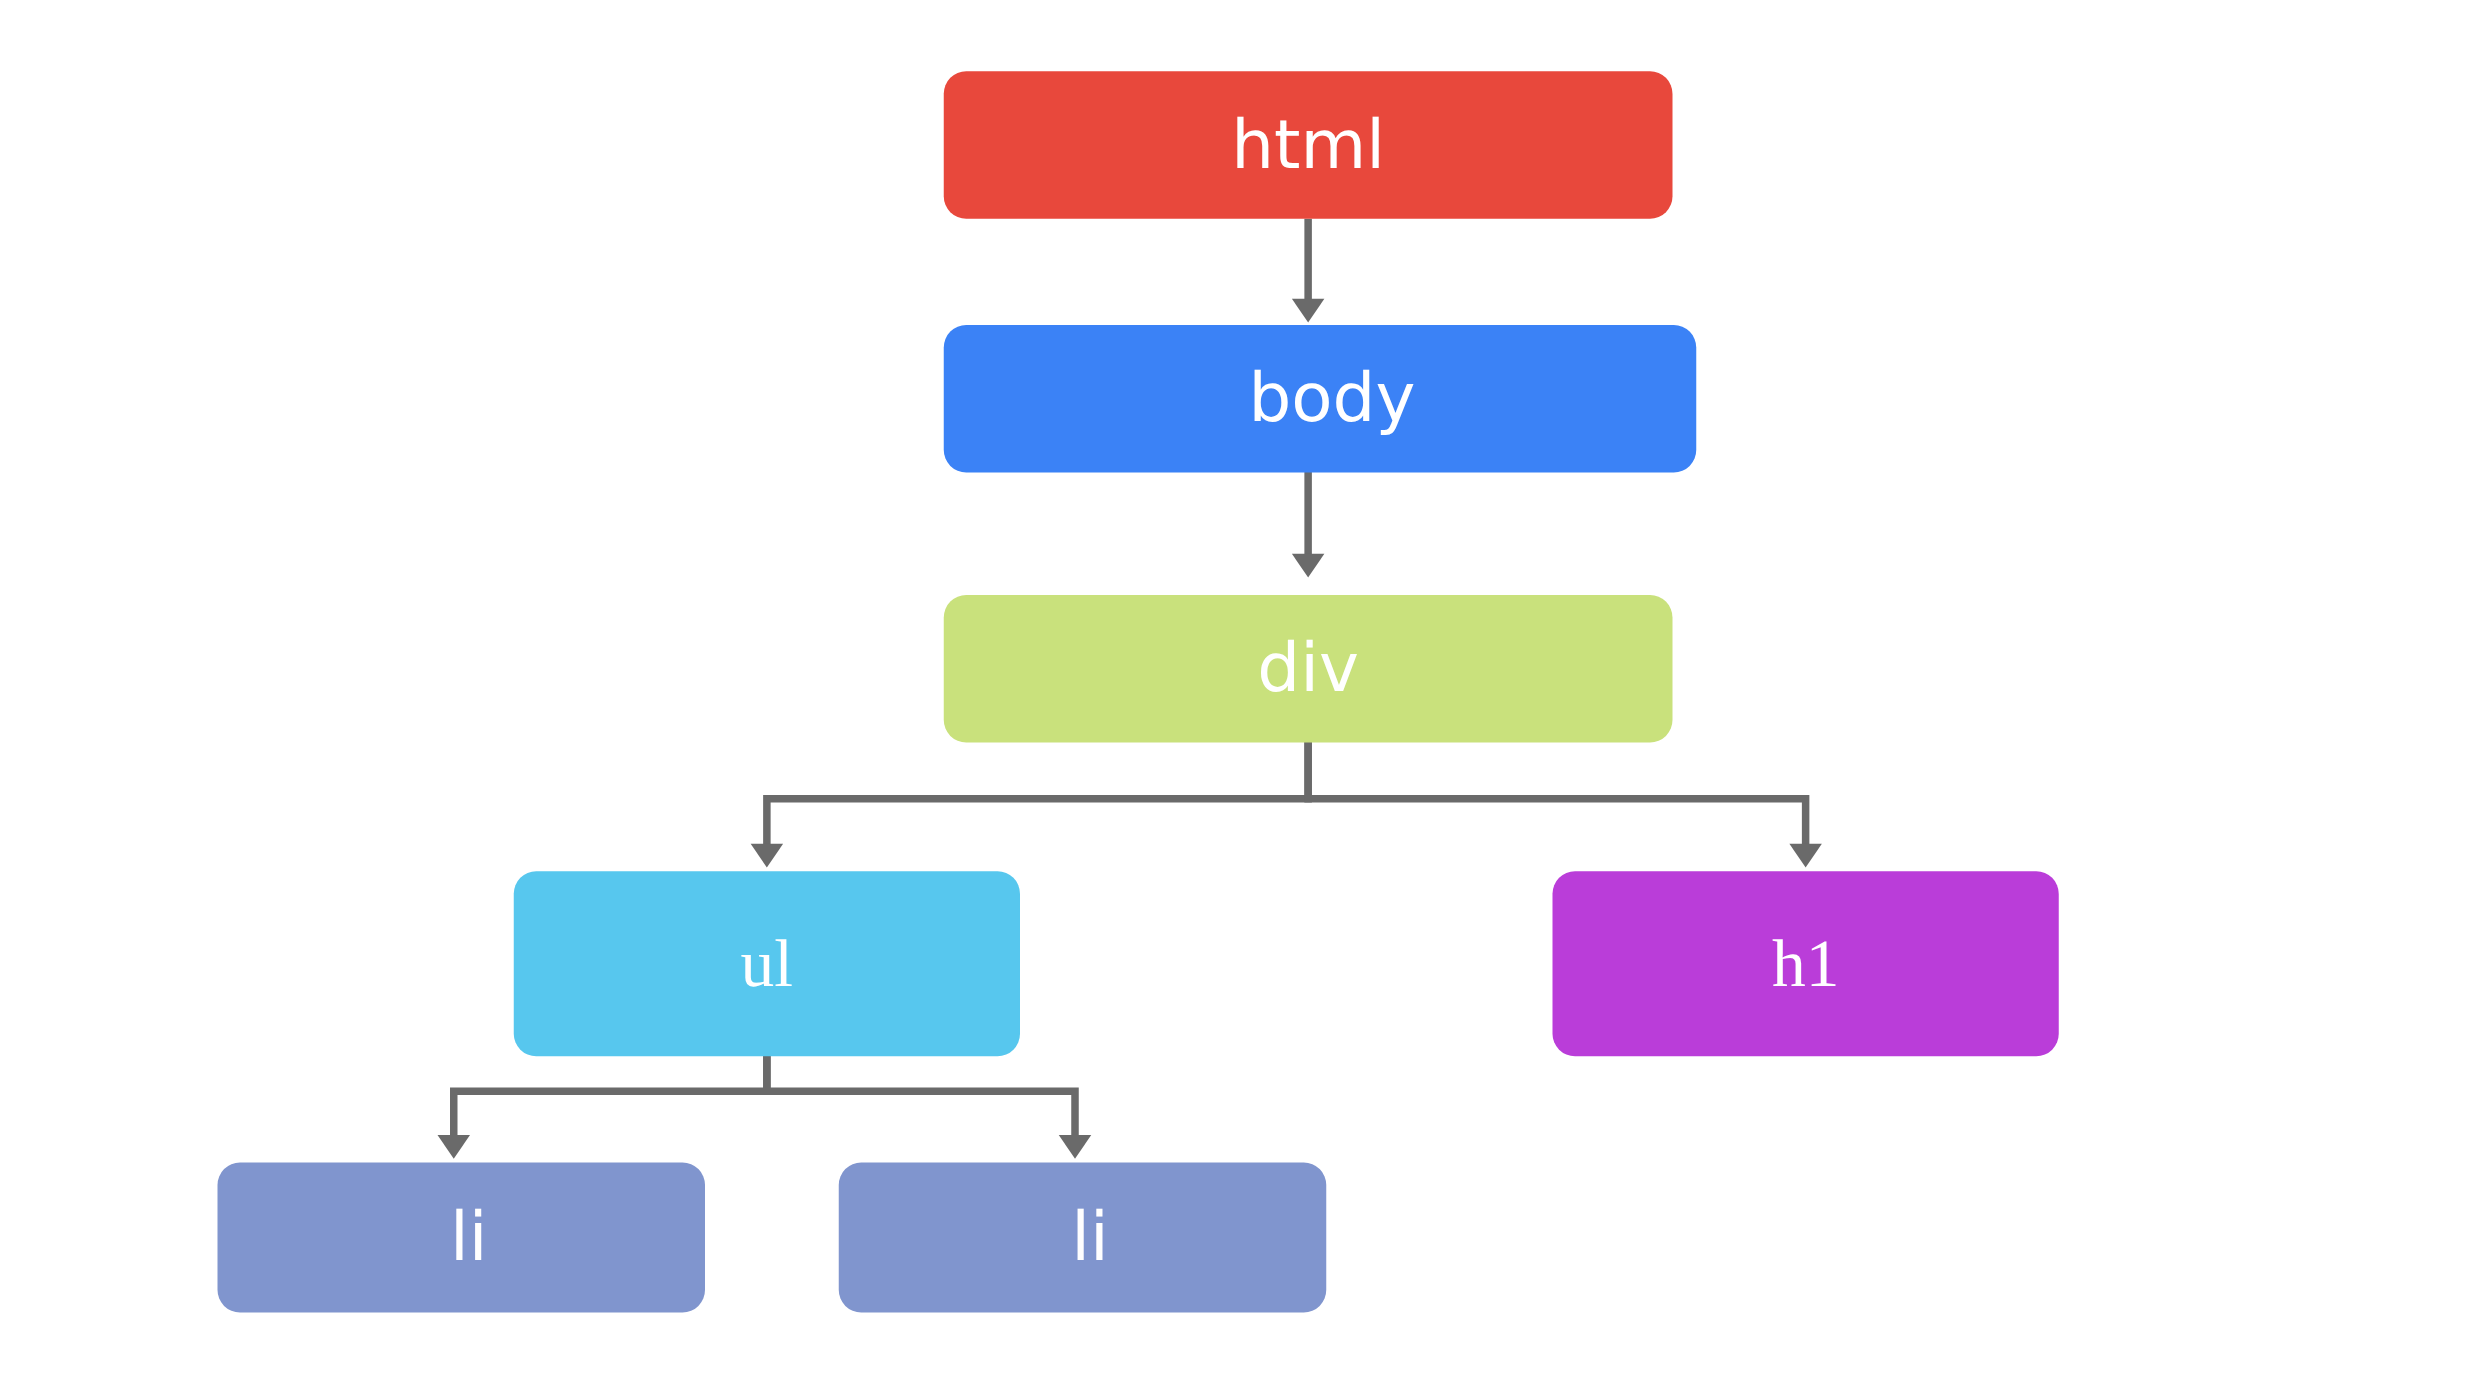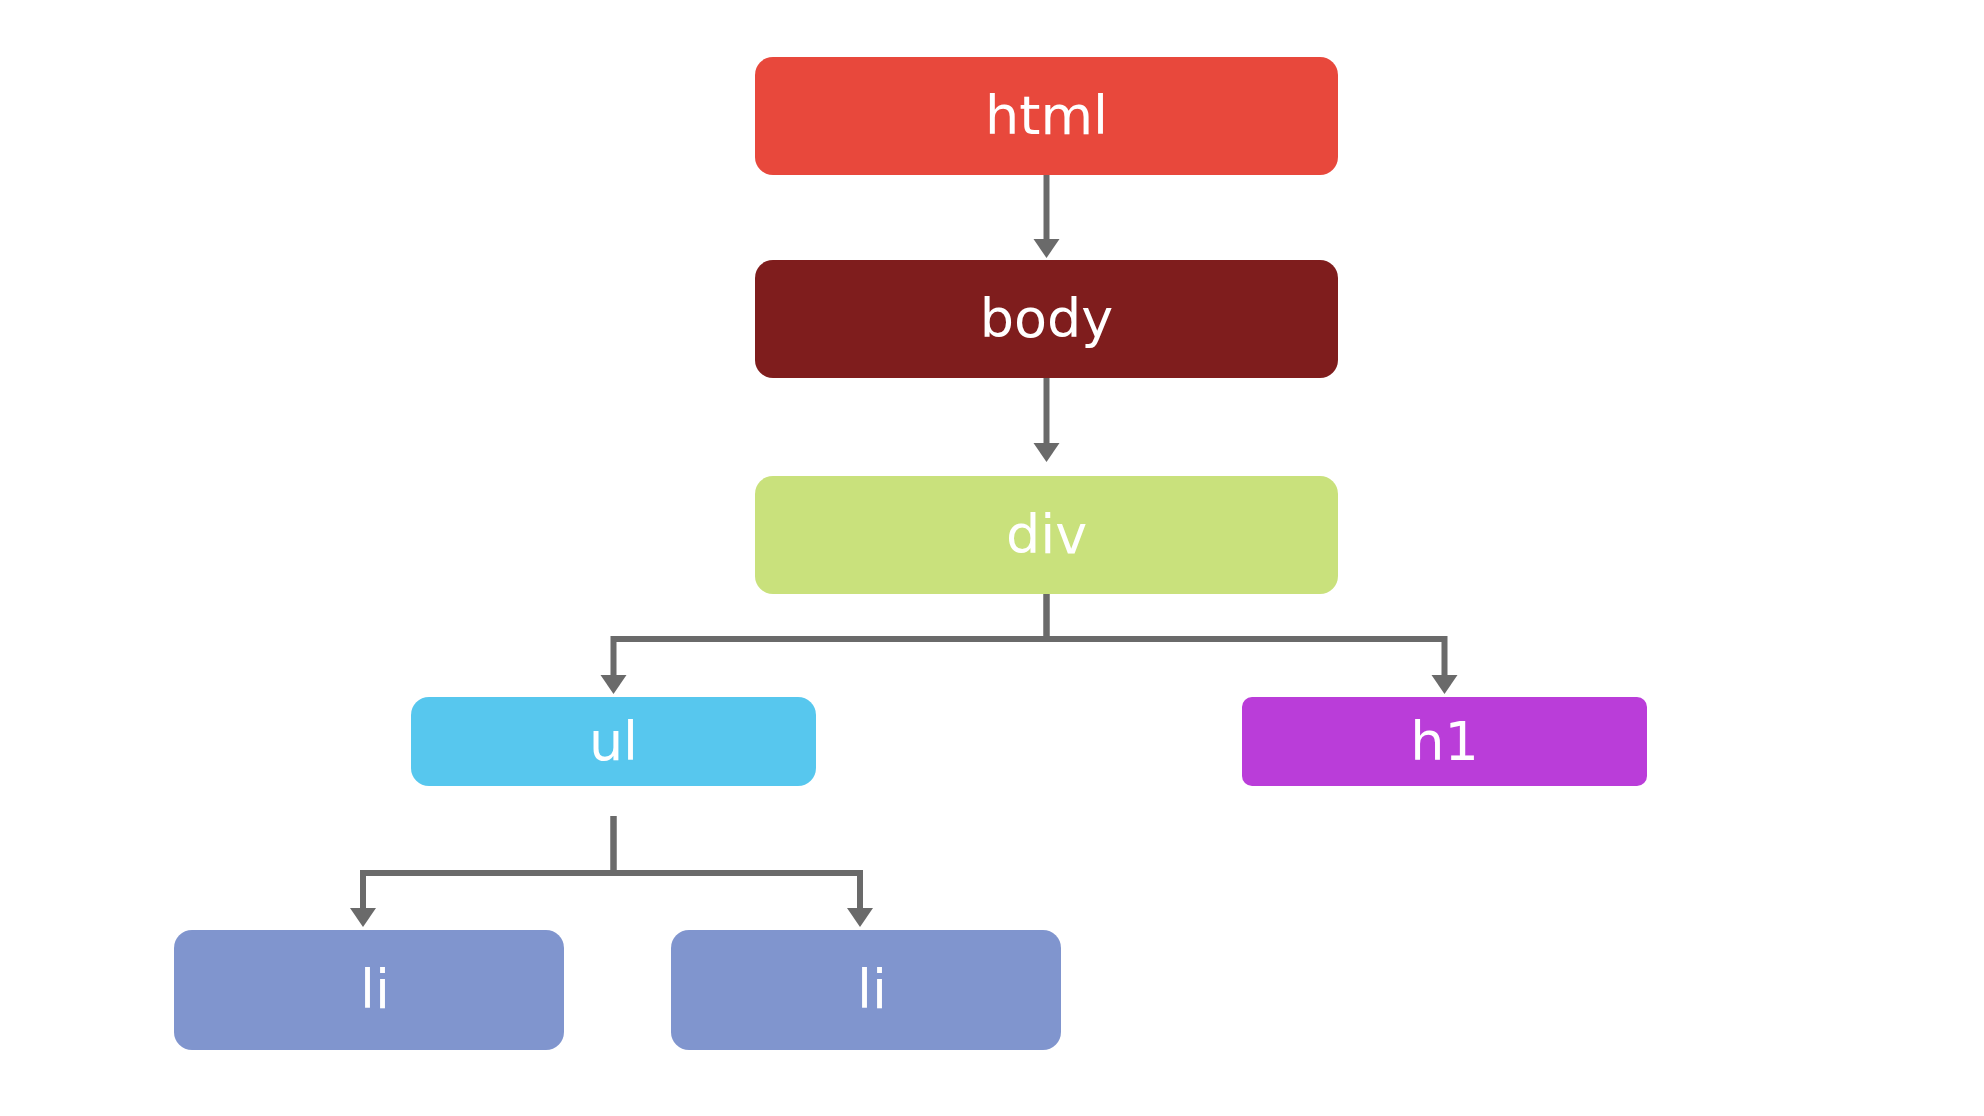--- a/index.html
+++ b/index.html
@@ -18,21 +18,21 @@
   }
   .node {
     position: absolute;
     display: flex;
     align-items: center;
     justify-content: center;
     border-radius: 18px;
     text-align: right;
   }
   .node-lg { width: 583px; height: 118px; }
-  .node-md { width: 405px; height: 89px; }
+  .node-md { width: 405px; height: 148px; font-family: Liberation Serif, serif; }
   .node-sm { width: 378px; height: 120px; padding-left: 12px; }
   .node-label {
     color: #ffffff;
     font-size: 54px;
     font-weight: 400;
     line-height: 1;
     user-select: none;
   }
   .edge-path {
     fill: none;
@@ -76,33 +76,33 @@
     <g>
       <path class="edge-path" d="M613.5 816 V 873 H 860 V 910" stroke="#6a6a6a"></path>
       <polygon points="860,927 847,908 873,908" fill="#6a6a6a"></polygon>
     </g>
   </svg>
 
   <div class="node node-lg" style="left: 755px; top: 57px; background-color: rgb(232, 72, 60);">
     <span class="node-label">html</span>
   </div>
 
-  <div class="node node-lg" style="left: 755px; top: 260px; background-color: #7f1d1d;">
+  <div class="node node-lg" style="left: 755px; top: 260px; background-color: #3b82f6; padding-left: 19px;">
     <span class="node-label">body</span>
   </div>
 
   <div class="node node-lg" style="left: 755px; top: 476px; background-color: rgb(201, 225, 124);">
     <span class="node-label">div</span>
   </div>
 
   <div class="node node-md" style="left: 411px; top: 697px; background-color: rgb(87, 199, 238);">
     <span class="node-label">ul</span>
   </div>
 
-  <div class="node node-md" style="left: 1242px; top: 697px; background-color: rgb(186, 61, 217); border-radius: 10px;">
+  <div class="node node-md" style="left: 1242px; top: 697px; background-color: rgb(186, 61, 217);">
     <span class="node-label">h1</span>
   </div>
 
   <div class="node node-sm" style="left: 174px; top: 930px; background-color: rgb(128, 149, 206);">
     <span class="node-label">li</span>
   </div>
 
   <div class="node node-sm" style="left: 671px; top: 930px; background-color: rgb(128, 149, 206);">
     <span class="node-label">li</span>
   </div>

